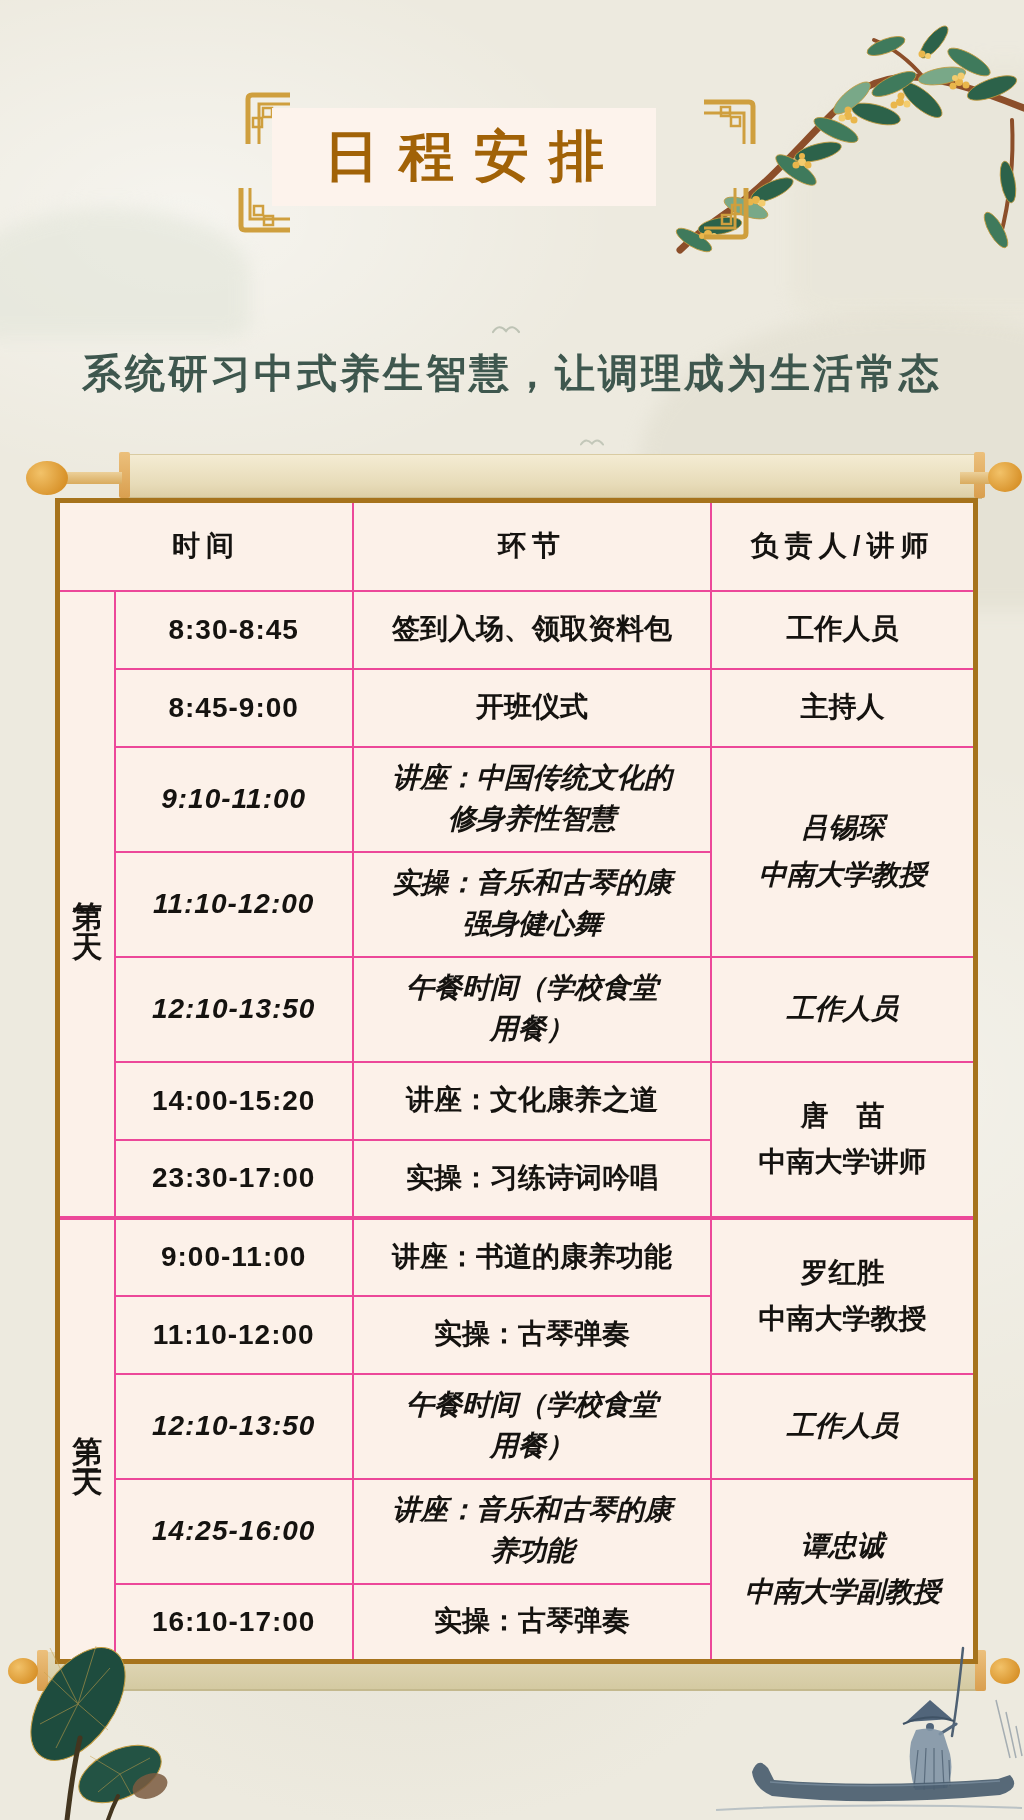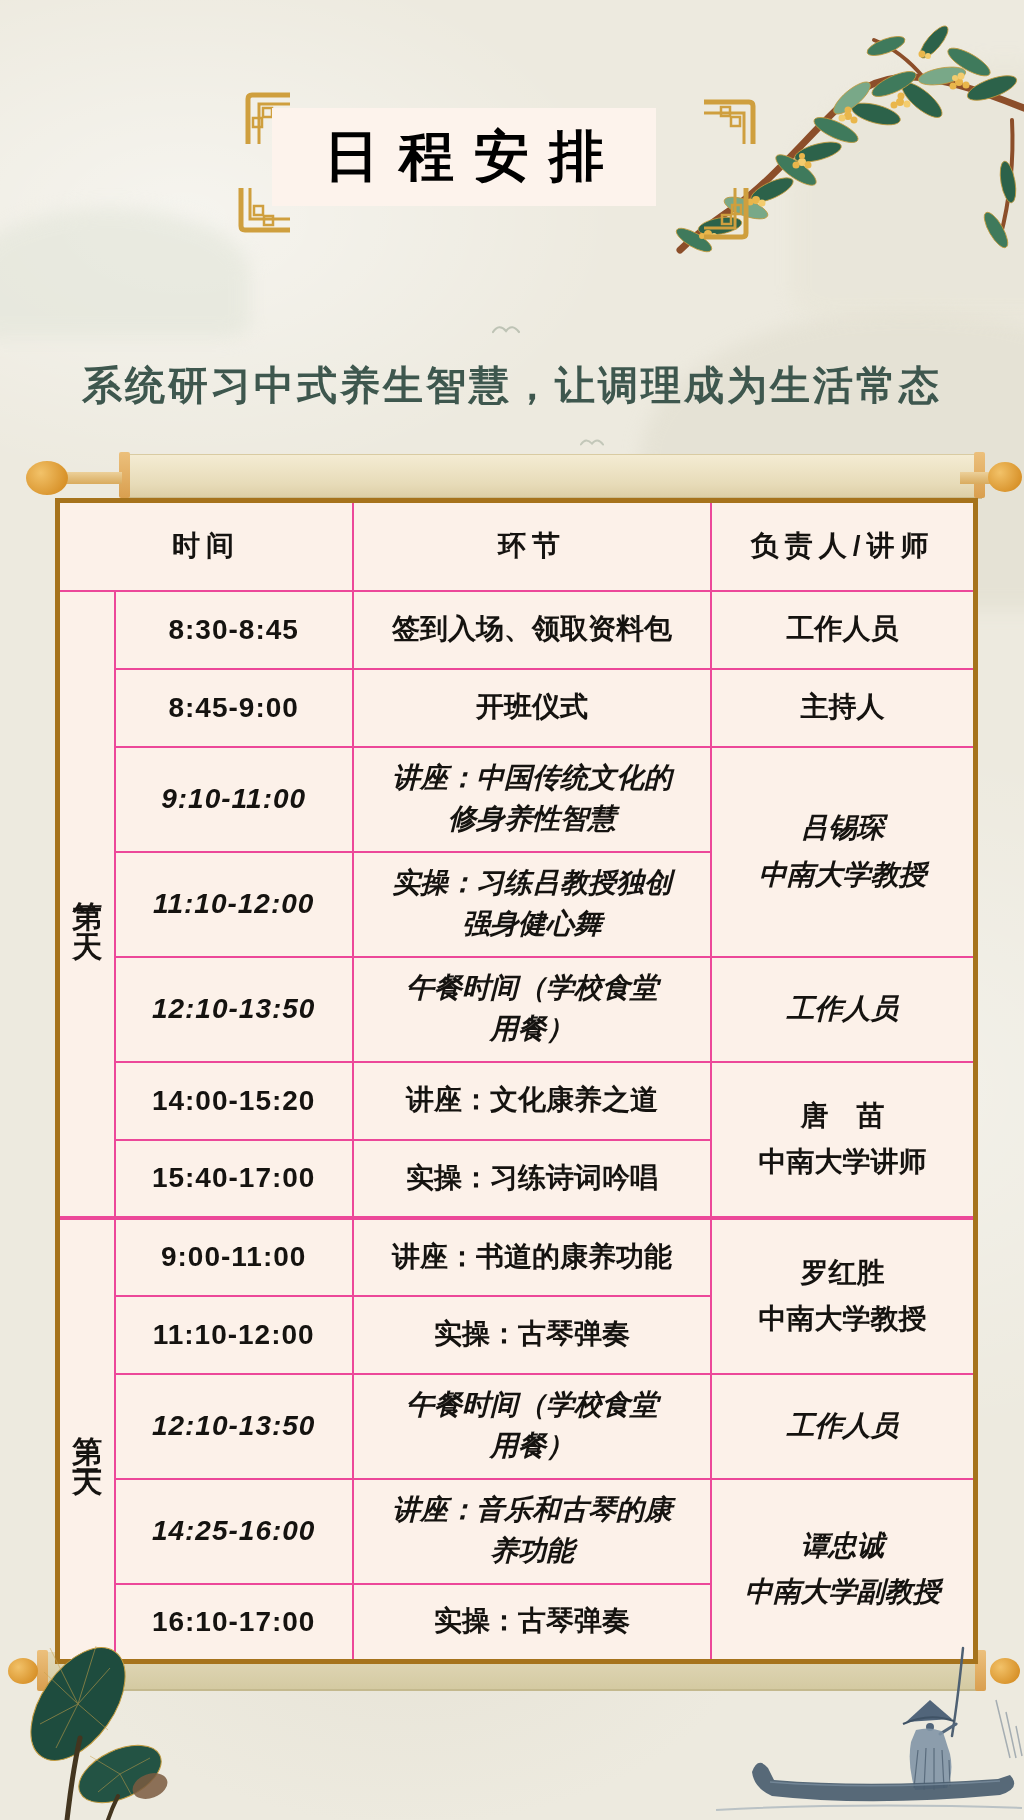--- a/index.html
+++ b/index.html
@@ -25,34 +25,33 @@
   .bird{position:absolute;opacity:.85;}
   .b1{left:492px;top:322px;}
   .b2{left:580px;top:436px;}
   
   .title-panel{
     position:absolute;left:272px;top:108px;width:384px;height:98px;
     background:#fdf3ec;z-index:2;
     display:flex;align-items:center;justify-content:center;
   }
   .title-panel h1{
-    margin:16px;font-size:55px;font-weight:900;color:#000000;
+    margin:16px;font-size:55px;font-weight:900;color:#a16207;
     letter-spacing:20px;padding-left:20px;white-space:nowrap;
   }
   .corner{position:absolute;width:54px;height:54px;z-index:2;}
   .c-tl{left:238px;top:92px;}
   .c-tr{left:702px;top:92px;transform:rotate(90deg);}
   .c-br{left:702px;top:186px;transform:rotate(180deg);}
   .c-bl{left:238px;top:186px;transform:rotate(270deg);}
   
   .subtitle{
     position:absolute;left:0;top:346px;width:1024px;text-align:center;
     font-size:40px;font-weight:900;color:#3e574e;letter-spacing:3px;z-index:2;
     white-space:nowrap;
-    margin-top:12px;
   }
   
   .rod{position:absolute;z-index:2;}
   .rod-top-bar{left:122px;top:454px;width:860px;height:42px;
     background:linear-gradient(#f4ecd3,#e7dbb8 70%,#ddcfa6);
     border-top:1px solid #d9cba2;border-bottom:2px solid #cbbb8e;}
   .rod-cap{position:absolute;width:11px;background:linear-gradient(#ecc07c,#d99f4f);border-radius:2px;}
   .cap-tl{left:119px;top:452px;height:46px;}
   .cap-tr{left:974px;top:452px;height:46px;}
   .rod-ball{position:absolute;border-radius:50%;background:radial-gradient(circle at 35% 35%,#f2c269,#d8922a 75%);}
@@ -250,37 +249,37 @@
     </tr>
     <tr class="r-t">
       <td class="time-cell">9:10-11:00</td>
       <td class="sess-cell">讲座：中国传统文化的
 修身养性智慧</td>
       <td class="spk-cell" rowspan="2">吕锡琛
 中南大学教授</td>
     </tr>
     <tr class="r-t">
       <td class="time-cell">11:10-12:00</td>
-      <td class="sess-cell">实操：习练吕教授独创
+      <td class="sess-cell">实操：音乐和古琴的康
 强身健心舞</td>
     </tr>
     <tr class="r-t">
       <td class="time-cell">12:10-13:50</td>
       <td class="sess-cell">午餐时间（学校食堂
 用餐）</td>
       <td class="spk-cell">工作人员</td>
     </tr>
     <tr class="r-s">
       <td class="time-cell">14:00-15:20</td>
       <td class="sess-cell">讲座：文化康养之道</td>
       <td class="spk-cell" rowspan="2">唐　苗
 中南大学讲师</td>
     </tr>
     <tr class="r-s">
-      <td class="time-cell">15:40-17:00</td>
+      <td class="time-cell">23:30-17:00</td>
       <td class="sess-cell">实操：习练诗词吟唱</td>
     </tr>
     <tr class="r-s sep">
       <td class="day-cell" rowspan="5"><span class="day-label">第二天</span></td>
       <td class="time-cell">9:00-11:00</td>
       <td class="sess-cell">讲座：书道的康养功能</td>
       <td class="spk-cell" rowspan="2">罗红胜
 中南大学教授</td>
     </tr>
     <tr class="r-s">

